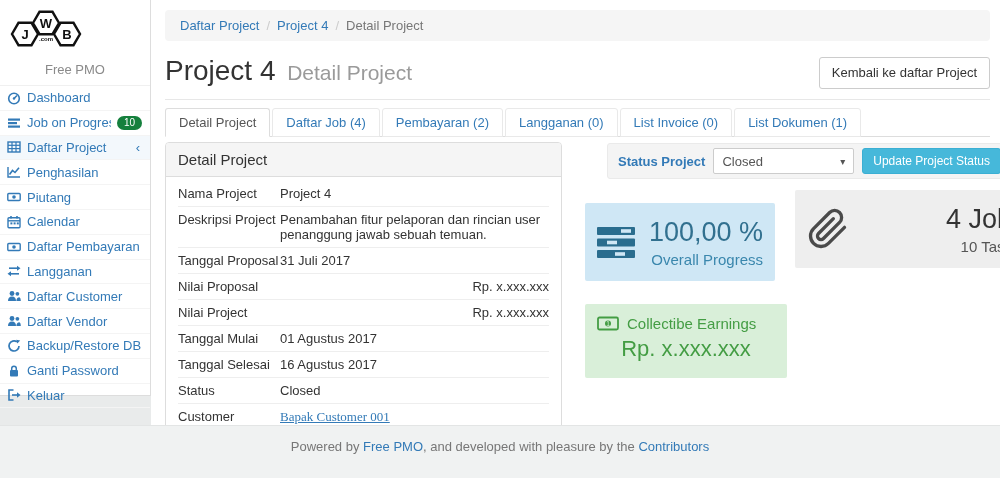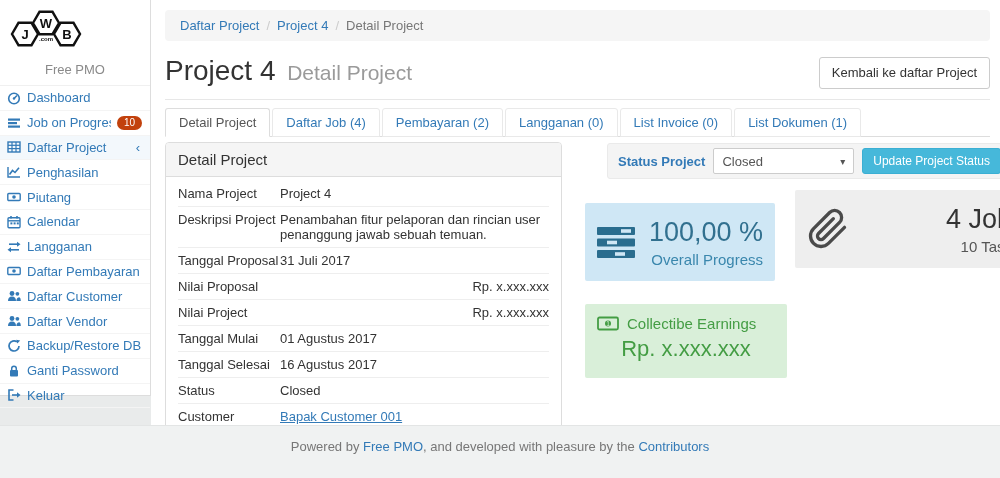--- a/index.html
+++ b/index.html
@@ -24,21 +24,21 @@
   .nav-items { list-style:none; border-top:1px solid #f0f0f0; }
   .nav-item {
     display:flex; align-items:center; gap:6px;
     padding:4px 8px 4px 7px; border-bottom:1px solid #f4f4f4;
     color:#337ab7; cursor:pointer; height:24.8px;
   }
   .nav-item.active { background:#f3f8fc; }
   .nav-item .ic { width:14px; height:14px; flex:0 0 14px; display:inline-flex; align-items:center; justify-content:center; }
   .nav-item .lbl { flex:1 1 auto; white-space:nowrap; overflow:hidden; }
   .badge {
-    background:#c2410c; color:#fff; border-radius:9px; font-size:10px;
+    background:#15803d; color:#fff; border-radius:9px; font-size:10px;
     padding:2px 7px; line-height:1;
   }
   .chev { color:#337ab7; font-size:13px; padding-right:2px; }
 
   
   .main { position:absolute; left:151px; top:0; width:849px; height:425px; background:#fff; }
   .breadcrumb {
     margin:10px 10px 8px 14px; background:#f5f5f5; border-radius:4px;
     padding:8px 15px; font-size:13px; display:flex; gap:7px; align-items:center;
   }
@@ -71,21 +71,21 @@
   .panel-heading {
     background:#f5f5f5; border-bottom:1px solid #ddd; border-radius:3px 3px 0 0;
     padding:8px 12px; font-size:15px; color:#333;
   }
   .panel-body { padding:4px 12px 8px; }
   .drow { display:flex; padding:5px 0; border-bottom:1px solid #eee; font-size:13px; }
   .drow:last-child { border-bottom:none; }
   .drow .dlabel { flex:0 0 102px; color:#333; }
   .drow .dvalue { flex:1 1 auto; }
   .drow.right .dvalue { text-align:right; }
-  .drow .dvalue a { color:#337ab7; text-decoration:underline; }
+  .drow .dvalue a { color:#337ab7; text-decoration:underline;font-family:Liberation Serif, serif; }
 
   
   .status-bar {
     position:absolute; left:456px; top:143px; width:405px; height:36px;
     background:#f4f4f4; border:1px solid #eaeaea; border-radius:3px;
     display:flex; align-items:center; padding:0 10px; gap:8px;
   }
   .status-label { color:#337ab7; font-weight:bold; font-size:13px; white-space:nowrap; }
   .select {
     width:172px; height:26px; background:#fff; border:1px solid #ccc; border-radius:2px;
@@ -208,36 +208,36 @@
             <rect x="3.4" y="7.4" width="2" height="2" fill="#337ab7"></rect>
             <rect x="6.6" y="7.4" width="2" height="2" fill="#337ab7"></rect>
             <rect x="9.8" y="7.4" width="2" height="2" fill="#337ab7"></rect>
           </svg>
       </span>
       <span class="lbl">Calendar</span>
     </li>
     <li class="nav-item">
       <span class="ic">
         <svg width="14" height="14" viewBox="0 0 14 14">
+            <rect x="0.8" y="3.5" width="12.4" height="7" rx="1" fill="none" stroke="#337ab7" stroke-width="1.4"></rect>
+            <circle cx="7" cy="7" r="1.8" fill="#337ab7"></circle>
+          </svg>
+      </span>
+      <span class="lbl">Daftar Pembayaran</span>
+    </li>
+    <li class="nav-item">
+      <span class="ic">
+        <svg width="14" height="14" viewBox="0 0 14 14">
             <line x1="2" y1="4.2" x2="11" y2="4.2" stroke="#337ab7" stroke-width="1.6"></line>
             <polygon points="10,1.7 13.5,4.2 10,6.7" fill="#337ab7"></polygon>
             <line x1="3" y1="9.8" x2="12" y2="9.8" stroke="#337ab7" stroke-width="1.6"></line>
             <polygon points="4,7.3 0.5,9.8 4,12.3" fill="#337ab7"></polygon>
           </svg>
       </span>
       <span class="lbl">Langganan</span>
-    </li>
-    <li class="nav-item">
-      <span class="ic">
-        <svg width="14" height="14" viewBox="0 0 14 14">
-            <rect x="0.8" y="3.5" width="12.4" height="7" rx="1" fill="none" stroke="#337ab7" stroke-width="1.4"></rect>
-            <circle cx="7" cy="7" r="1.8" fill="#337ab7"></circle>
-          </svg>
-      </span>
-      <span class="lbl">Daftar Pembayaran</span>
     </li>
     <li class="nav-item">
       <span class="ic">
         <svg width="14" height="14" viewBox="0 0 14 14">
             <circle cx="5" cy="4.5" r="2.4" fill="#337ab7"></circle>
             <path d="M1 12 q0 -4.5 4 -4.5 q4 0 4 4.5 z" fill="#337ab7"></path>
             <circle cx="10.4" cy="4.8" r="1.9" fill="#337ab7"></circle>
             <path d="M9.3 12 q0.2 -3.8 3.2 -3.8 q1.3 0.6 1.3 3.8 z" fill="#337ab7"></path>
           </svg>
       </span>

